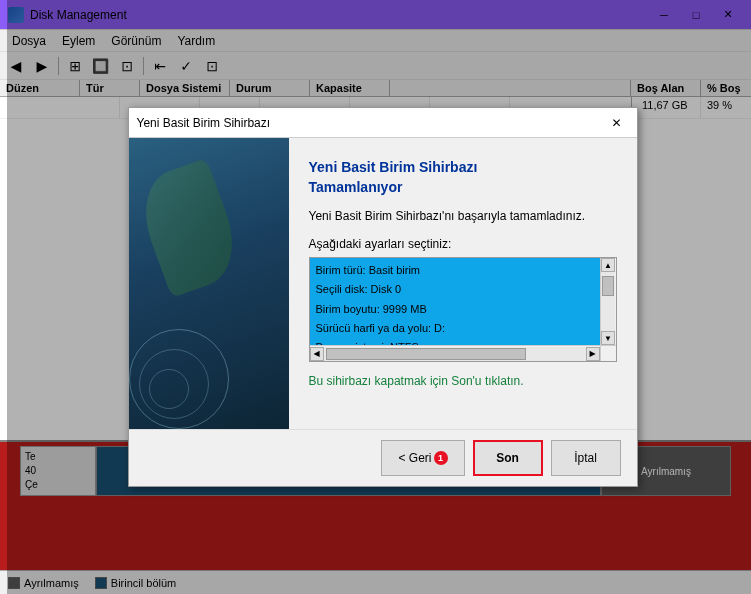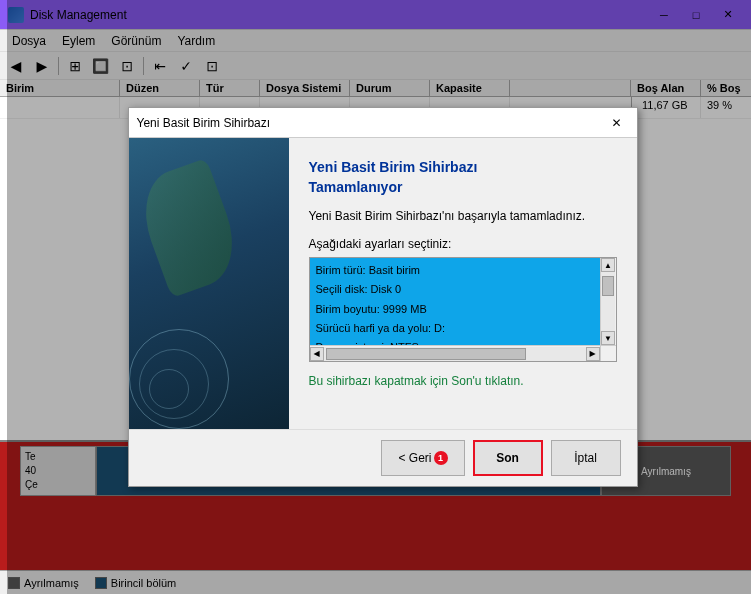--- a/index.html
+++ b/index.html
@@ -455,21 +455,20 @@
     <button class="toolbar-btn">⊞</button>
     <button class="toolbar-btn">🔲</button>
     <button class="toolbar-btn">⊡</button>
     <div class="toolbar-sep"></div>
     <button class="toolbar-btn">⇤</button>
     <button class="toolbar-btn">✓</button>
     <button class="toolbar-btn">⊡</button>
   </div>
 
   <div style="display:flex; border-bottom:1px solid #aaa; background:#f0f0f0; flex-shrink:0;">
-    <div class="col-header" style="width:120px;">Birim</div>
     <div class="col-header" style="width:80px;">Düzen</div>
     <div class="col-header" style="width:60px;">Tür</div>
     <div class="col-header" style="width:90px;">Dosya Sistemi</div>
     <div class="col-header" style="width:80px;">Durum</div>
     <div class="col-header" style="width:80px;">Kapasite</div>
     <div class="col-header" style="flex:1;"></div>
     <div class="col-header" style="width:70px;">Boş Alan</div>
     <div class="col-header" style="width:50px; border-right:none;">% Boş</div>
   </div>
 

